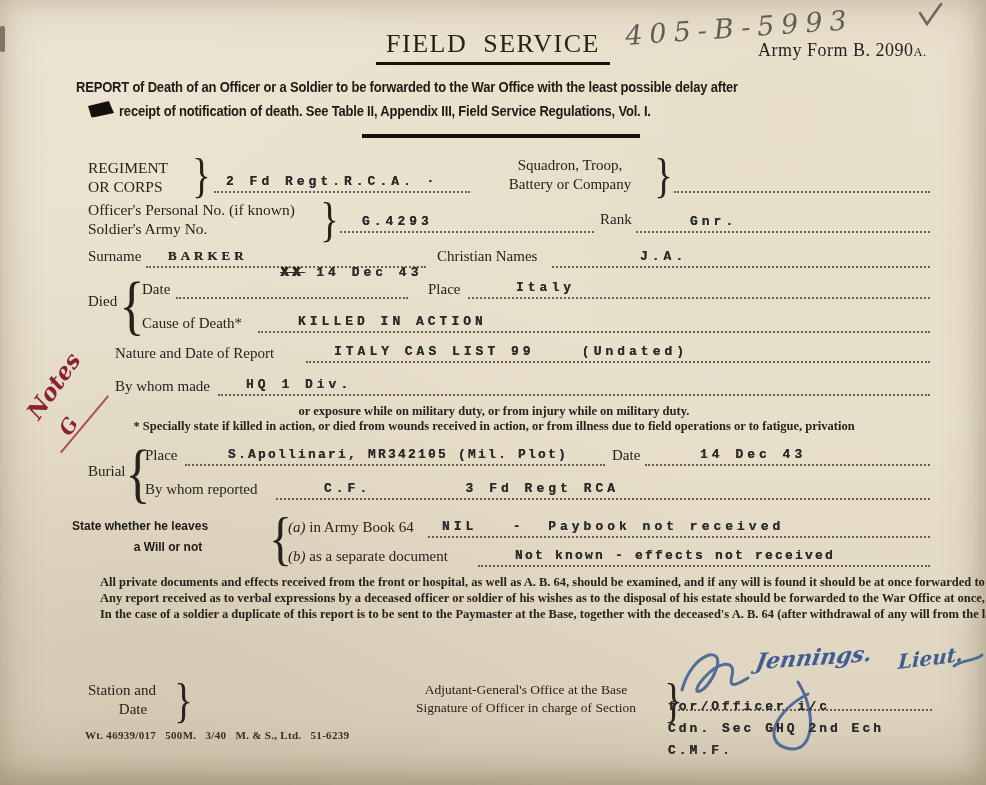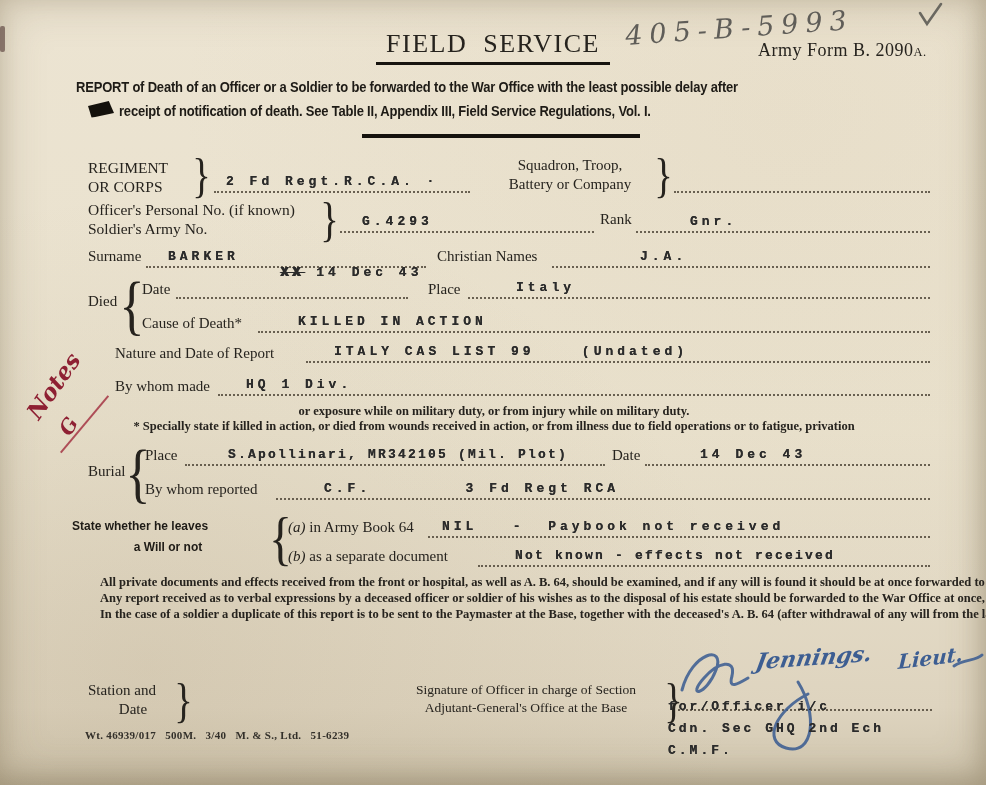--- a/index.html
+++ b/index.html
@@ -89,21 +89,21 @@
   <div class="abs fill" style="left:340px;top:200px;width:254px;height:31px;">
     <span class="typed" style="left:22px;">G.4293</span>
   </div>
   <div class="abs ser" style="left:600px;top:211px;">Rank</div>
   <div class="abs fill" style="left:636px;top:200px;width:294px;height:31px;">
     <span class="typed" style="left:54px;">Gnr.</span>
   </div>
 
   <div class="abs ser" style="left:88px;top:248px;">Surname</div>
   <div class="abs fill" style="left:146px;top:240px;width:280px;height:26px;">
-    <span class="typed" style="left:22px;">BARKER</span>
+    <span class="typed" style="left:22px;font-family:Liberation Serif, serif;">BARKER</span>
   </div>
   <div class="abs ser" style="left:437px;top:248px;">Christian Names</div>
   <div class="abs fill" style="left:552px;top:240px;width:378px;height:26px;">
     <span class="typed" style="left:88px;">J.A.</span>
   </div>
 
   <div class="abs ser" style="left:88px;top:293px;">Died</div>
   <div class="abs brace" style="left:116px;top:272px;font-size:66px;">{</div>
   <div class="abs ser" style="left:142px;top:281px;">Date</div>
   <div class="abs fill" style="left:176px;top:272px;width:232px;height:25px;">
@@ -172,22 +172,22 @@
     <p>Any report received as to verbal expressions by a deceased officer or soldier of his wishes as to the disposal of his estate should be forwarded to the War Office at once, supported by a certified statement of the person who actually received the information.</p>
     <p>In the case of a soldier a duplicate of this report is to be sent to the Paymaster at the Base, together with the deceased's A. B. 64 (after withdrawal of any will from the latter), for transmission to the Paymaster who compiles the soldier's account.</p>
   </div>
 
   <div class="abs ser ser2" style="left:88px;top:681px;width:90px;">
     <div>Station and</div>
     <div style="text-align:center;">Date</div>
   </div>
   <div class="abs brace" style="left:172px;top:677px;font-size:48px;">}</div>
   <div class="abs ser sm" style="left:390px;top:681px;width:272px;text-align:center;">
+    <div>Adjutant-General's Office at the Base</div>
     <div>Signature of Officer in charge of Section</div>
-    <div>Adjutant-General's Office at the Base</div>
   </div>
   <div class="abs brace" style="left:662px;top:677px;font-size:48px;">}</div>
   <div class="abs fill" style="left:678px;top:680px;width:254px;height:29px;"></div>
 
   <svg class="abs" style="left:648px;top:634px;" width="340" height="150" viewBox="0 0 340 150">
     <g fill="none" stroke="#3d5e92" stroke-width="3" stroke-linecap="round" opacity=".88">
       <path d="M 34 56 C 44 18, 78 10, 68 36 C 58 62, 38 64, 56 44 C 70 28, 88 24, 84 42 C 80 56, 90 50, 100 44"></path>
       <path d="M 150 48 C 170 80, 166 122, 138 114 C 114 107, 128 76, 160 60"></path>
       <path d="M 306 32 C 316 25, 328 27, 334 21"></path>
     </g>

